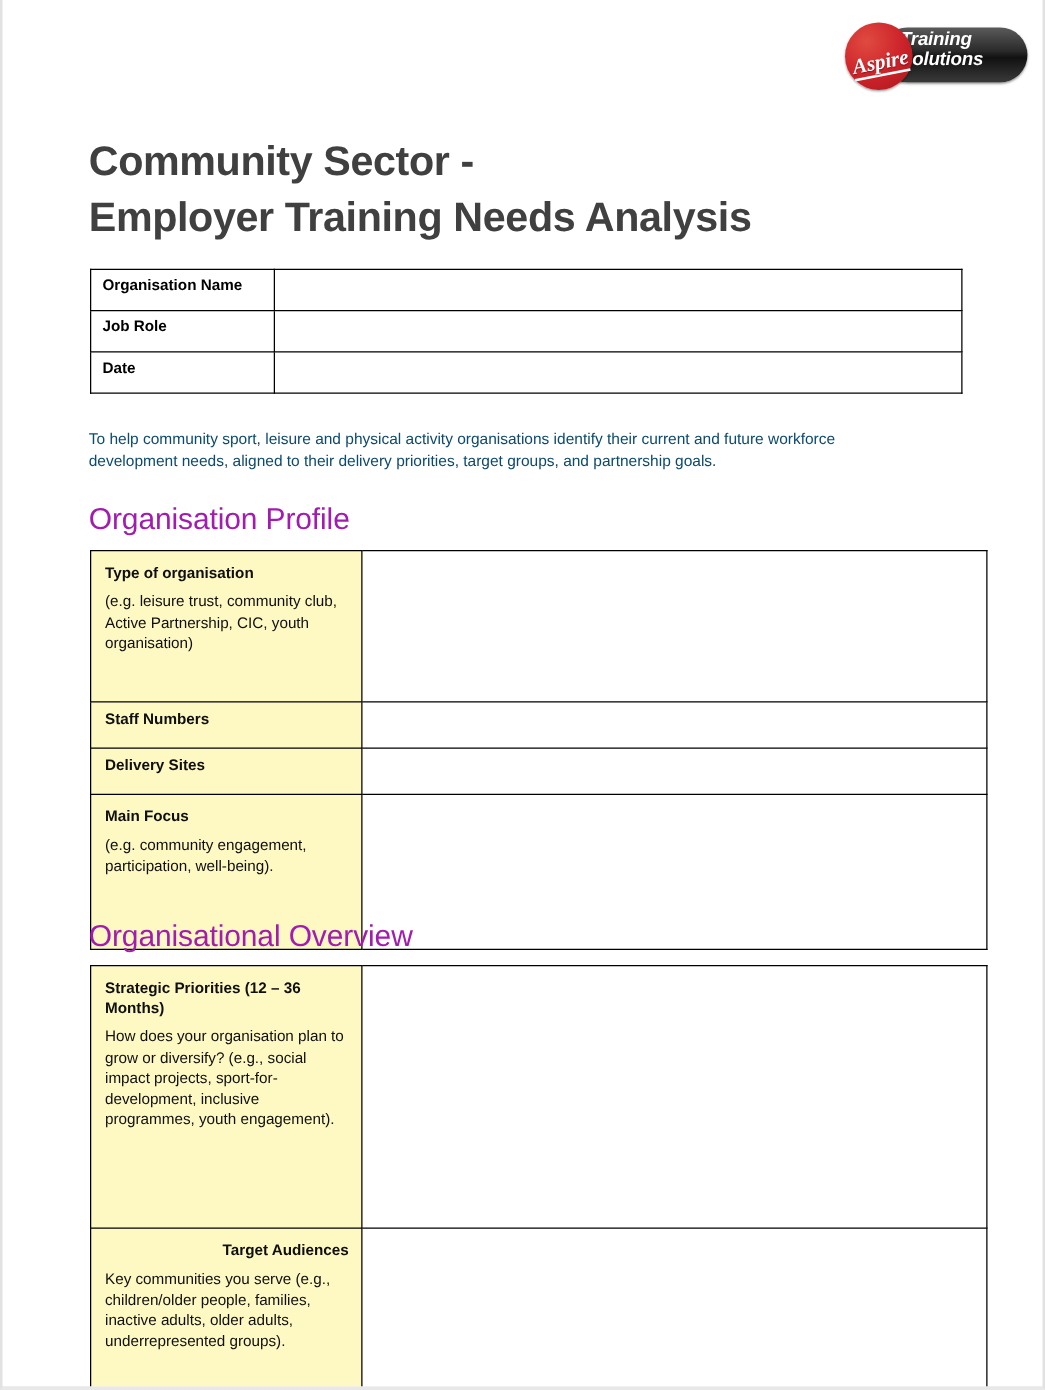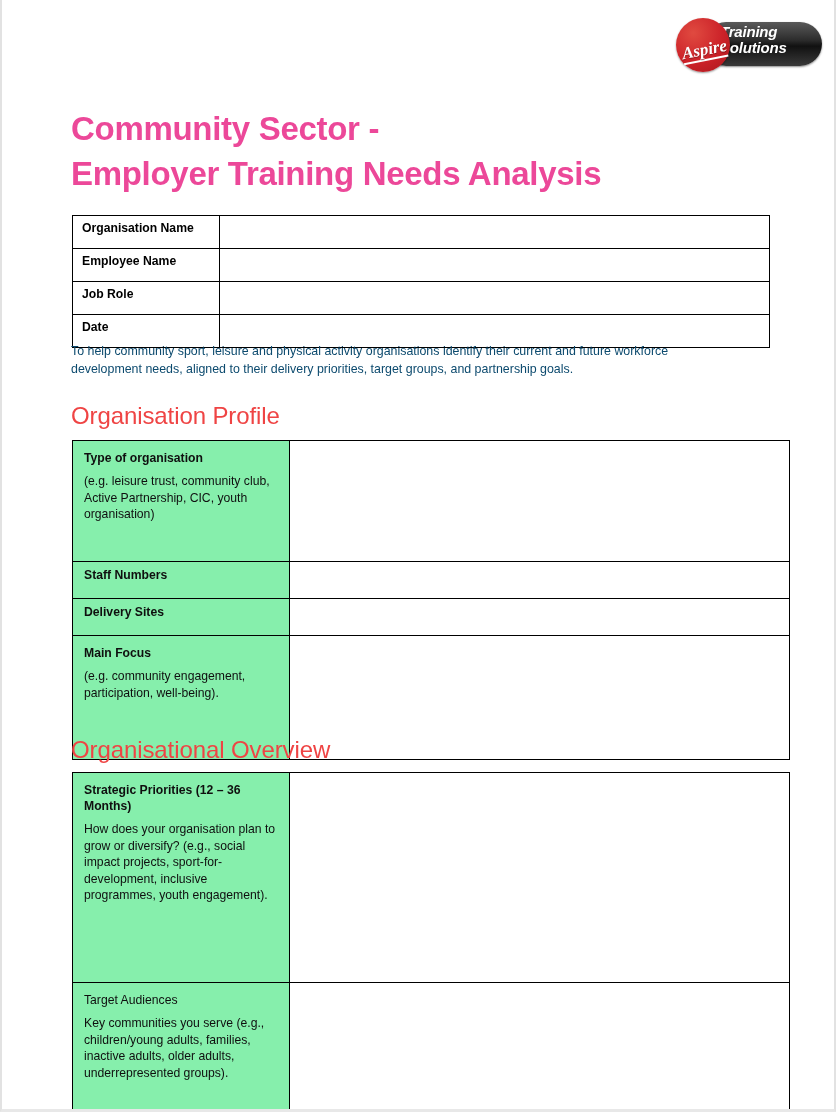--- a/index.html
+++ b/index.html
@@ -83,32 +83,32 @@
     line-height: 17px;
     white-space: nowrap;
   }
 
   
   .doc-title {
     position: absolute;
     left: 69px;
     top: 106px;
     width: 700px;
-    color: #ec4899;
+    color: #404040;
     font-size: 33px;
     font-weight: bold;
     line-height: 45px;
     letter-spacing: -0.3px;
   }
   .doc-title .line { display: block; }
 
   .section-heading {
     position: absolute;
     left: 69px;
-    color: #ef4444;
+    color: #a21caf;
     font-size: 24px;
     font-weight: normal;
     line-height: 26px;
     letter-spacing: -0.1px;
   }
   #heading-org-profile { top: 383px; }
   #heading-org-overview { top: 717px; }
 
   .intro-text {
     position: absolute;
@@ -140,33 +140,33 @@
     padding: 4px 0 4px 9px;
     font-size: 12.2px;
     font-weight: bold;
     color: #000000;
     line-height: 16px;
   }
   #details-table td.value { width: 549px; }
 
   
   .form-table td.qcell {
-    background: #86efac;
+    background: #fef9c3;
     padding: 9px 10px 10px 11px;
     color: #0f0f0f;
   }
   .form-table td.acell { background: #ffffff; }
   .qcell .q-title {
     display: block;
     font-size: 12.2px;
     font-weight: bold;
     line-height: 16px;
     margin-bottom: 7px;
   }
-  .qcell .q-title.regular { font-weight: normal; }
+  .qcell .q-title.regular { font-weight: bold; text-align: right; }
   .qcell .q-hint {
     display: block;
     font-size: 12.2px;
     font-weight: normal;
     line-height: 16.5px;
   }
   .qcell .q-title.nogap { margin-bottom: 2px; }
 
   #profile-table { left: 70px; top: 440px; width: 694px; }
   #profile-table td.qcell { width: 195px; }
@@ -205,24 +205,20 @@
     <span class="line">Employer Training Needs Analysis</span>
   </div>
 
   <table id="details-table">
     <tbody>
       <tr>
         <td class="label">Organisation Name</td>
         <td class="value"></td>
       </tr>
       <tr>
-        <td class="label">Employee Name</td>
-        <td class="value"></td>
-      </tr>
-      <tr>
         <td class="label">Job Role</td>
         <td class="value"></td>
       </tr>
       <tr>
         <td class="label">Date</td>
         <td class="value"></td>
       </tr>
     </tbody>
   </table>
 
@@ -268,20 +264,20 @@
       <tr class="r-strategic">
         <td class="qcell">
           <span class="q-title">Strategic Priorities (12 – 36 Months)</span>
           <span class="q-hint">How does your organisation plan to grow or diversify? (e.g., social impact projects, sport-for-development, inclusive programmes, youth engagement).</span>
         </td>
         <td class="acell"></td>
       </tr>
       <tr class="r-target">
         <td class="qcell">
           <span class="q-title regular">Target Audiences</span>
-          <span class="q-hint">Key communities you serve (e.g., children/young adults, families, inactive adults, older adults, underrepresented groups).</span>
+          <span class="q-hint">Key communities you serve (e.g., children/older people, families, inactive adults, older adults, underrepresented groups).</span>
         </td>
         <td class="acell"></td>
       </tr>
     </tbody>
   </table>
 
 </div>
 
 </body></html>

